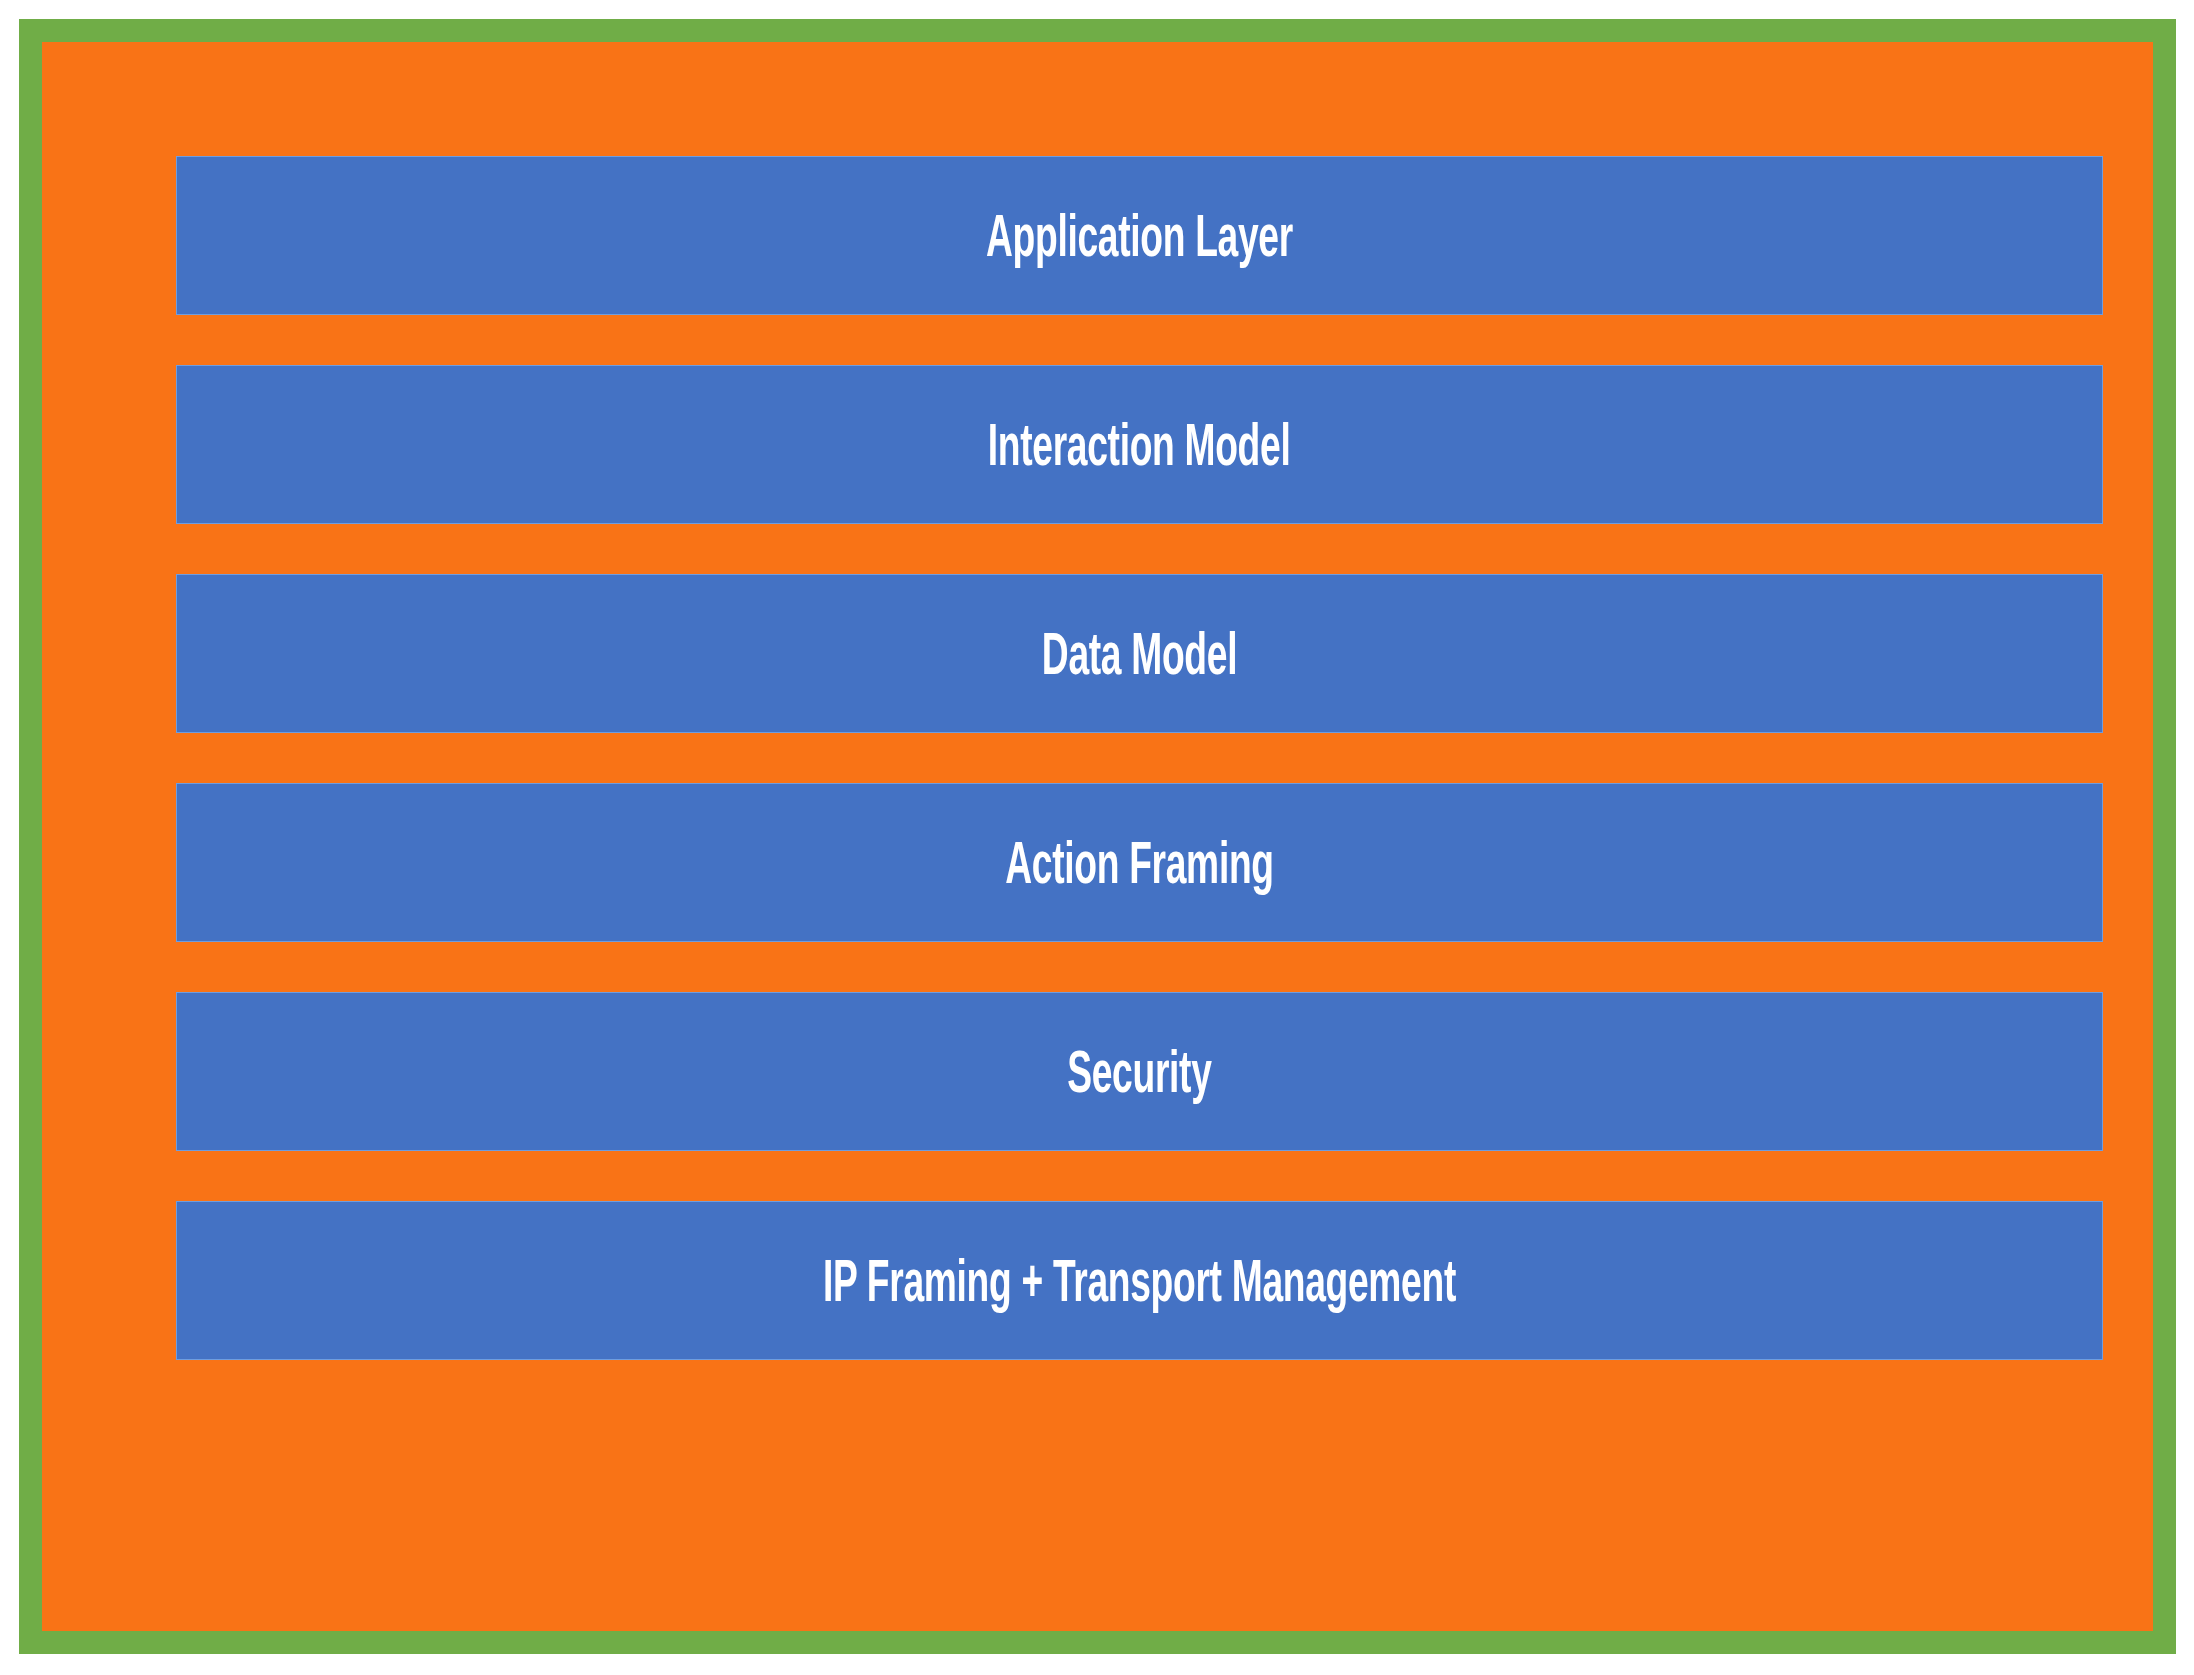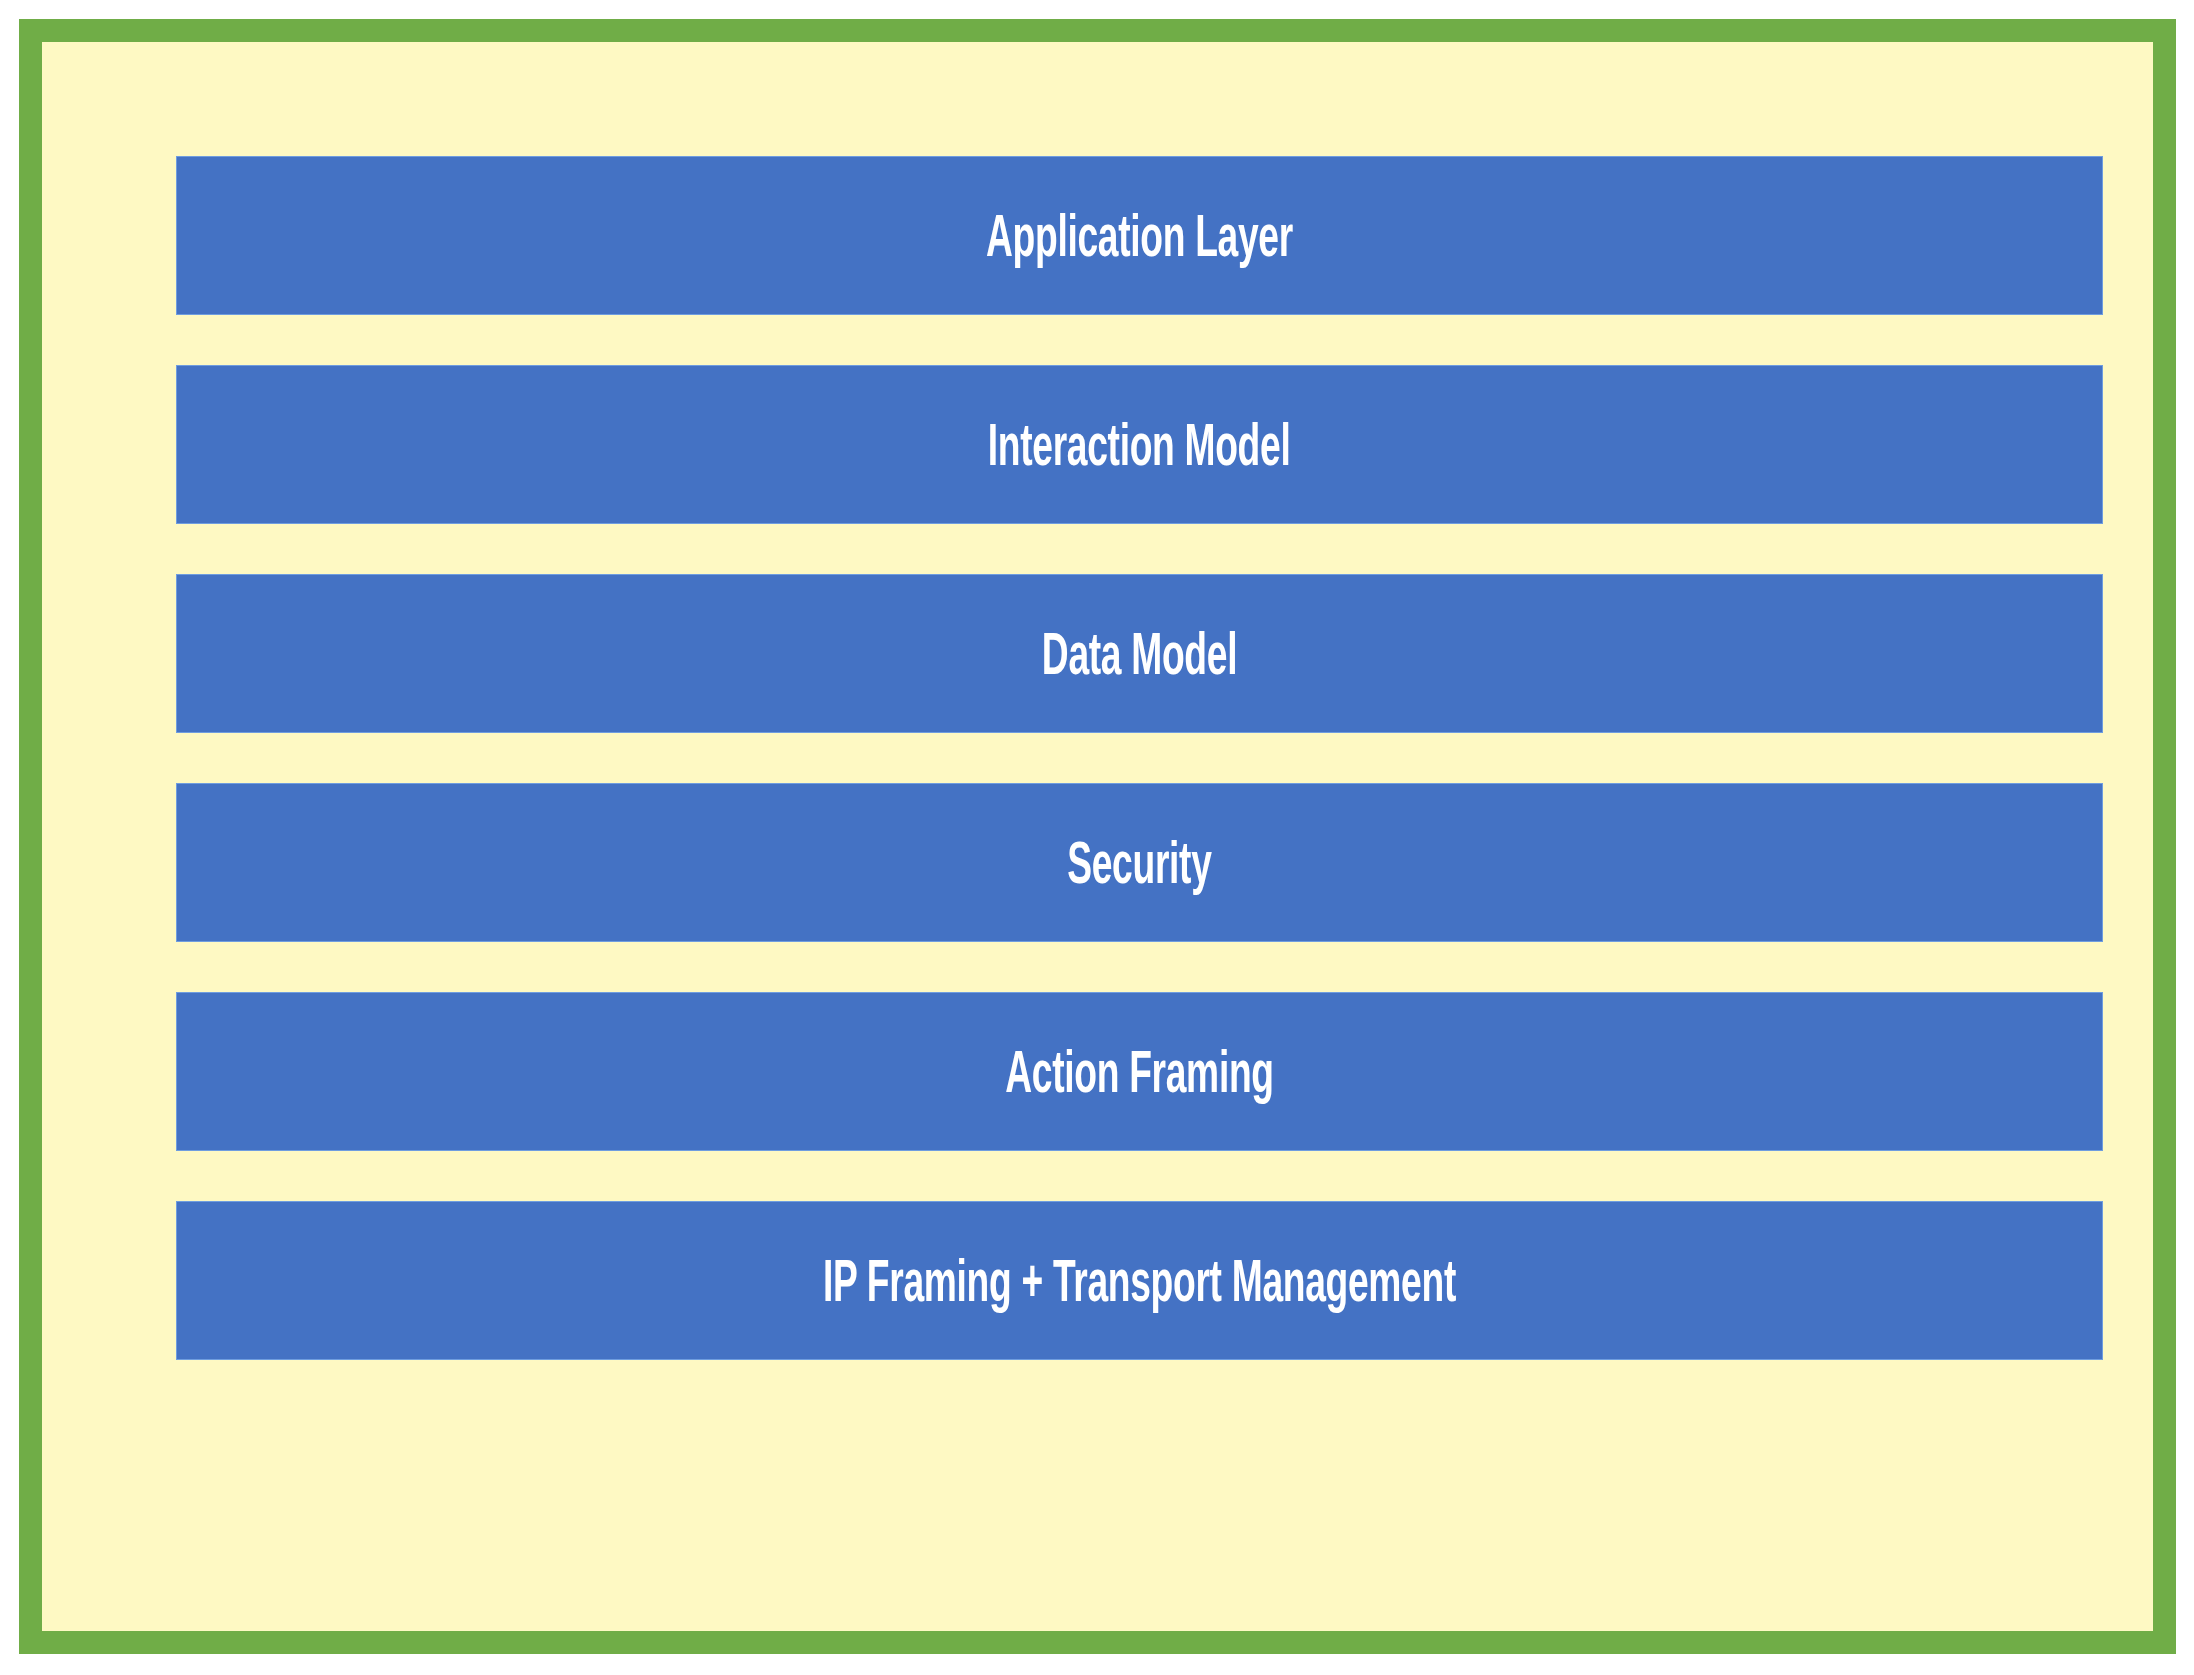--- a/index.html
+++ b/index.html
@@ -16,21 +16,21 @@
 
   
   .frame {
     position: absolute;
     left: 19px;
     top: 19px;
     width: 2157px;        
     height: 1635px;       
     box-sizing: border-box;
     border: 23px solid #70AD47;
-    background: #fef9c3;
+    background: #f97316;
   }
 
   
   .stack {
     position: absolute;
     left: 134px;
     top: 114px;
     width: 1927px;        
     height: 1441px;       
   }
@@ -76,25 +76,25 @@
 
     <div class="layer-bar">
       <span class="layer-label">Interaction Model</span>
     </div>
 
     <div class="layer-bar">
       <span class="layer-label">Data Model</span>
     </div>
 
     <div class="layer-bar">
-      <span class="layer-label">Security</span>
+      <span class="layer-label">Action Framing</span>
     </div>
 
     <div class="layer-bar">
-      <span class="layer-label">Action Framing</span>
+      <span class="layer-label">Security</span>
     </div>
 
 
     <div class="layer-bar">
       <span class="layer-label">IP Framing + Transport Management</span>
     </div>
 
   </div>
 </div>
 

